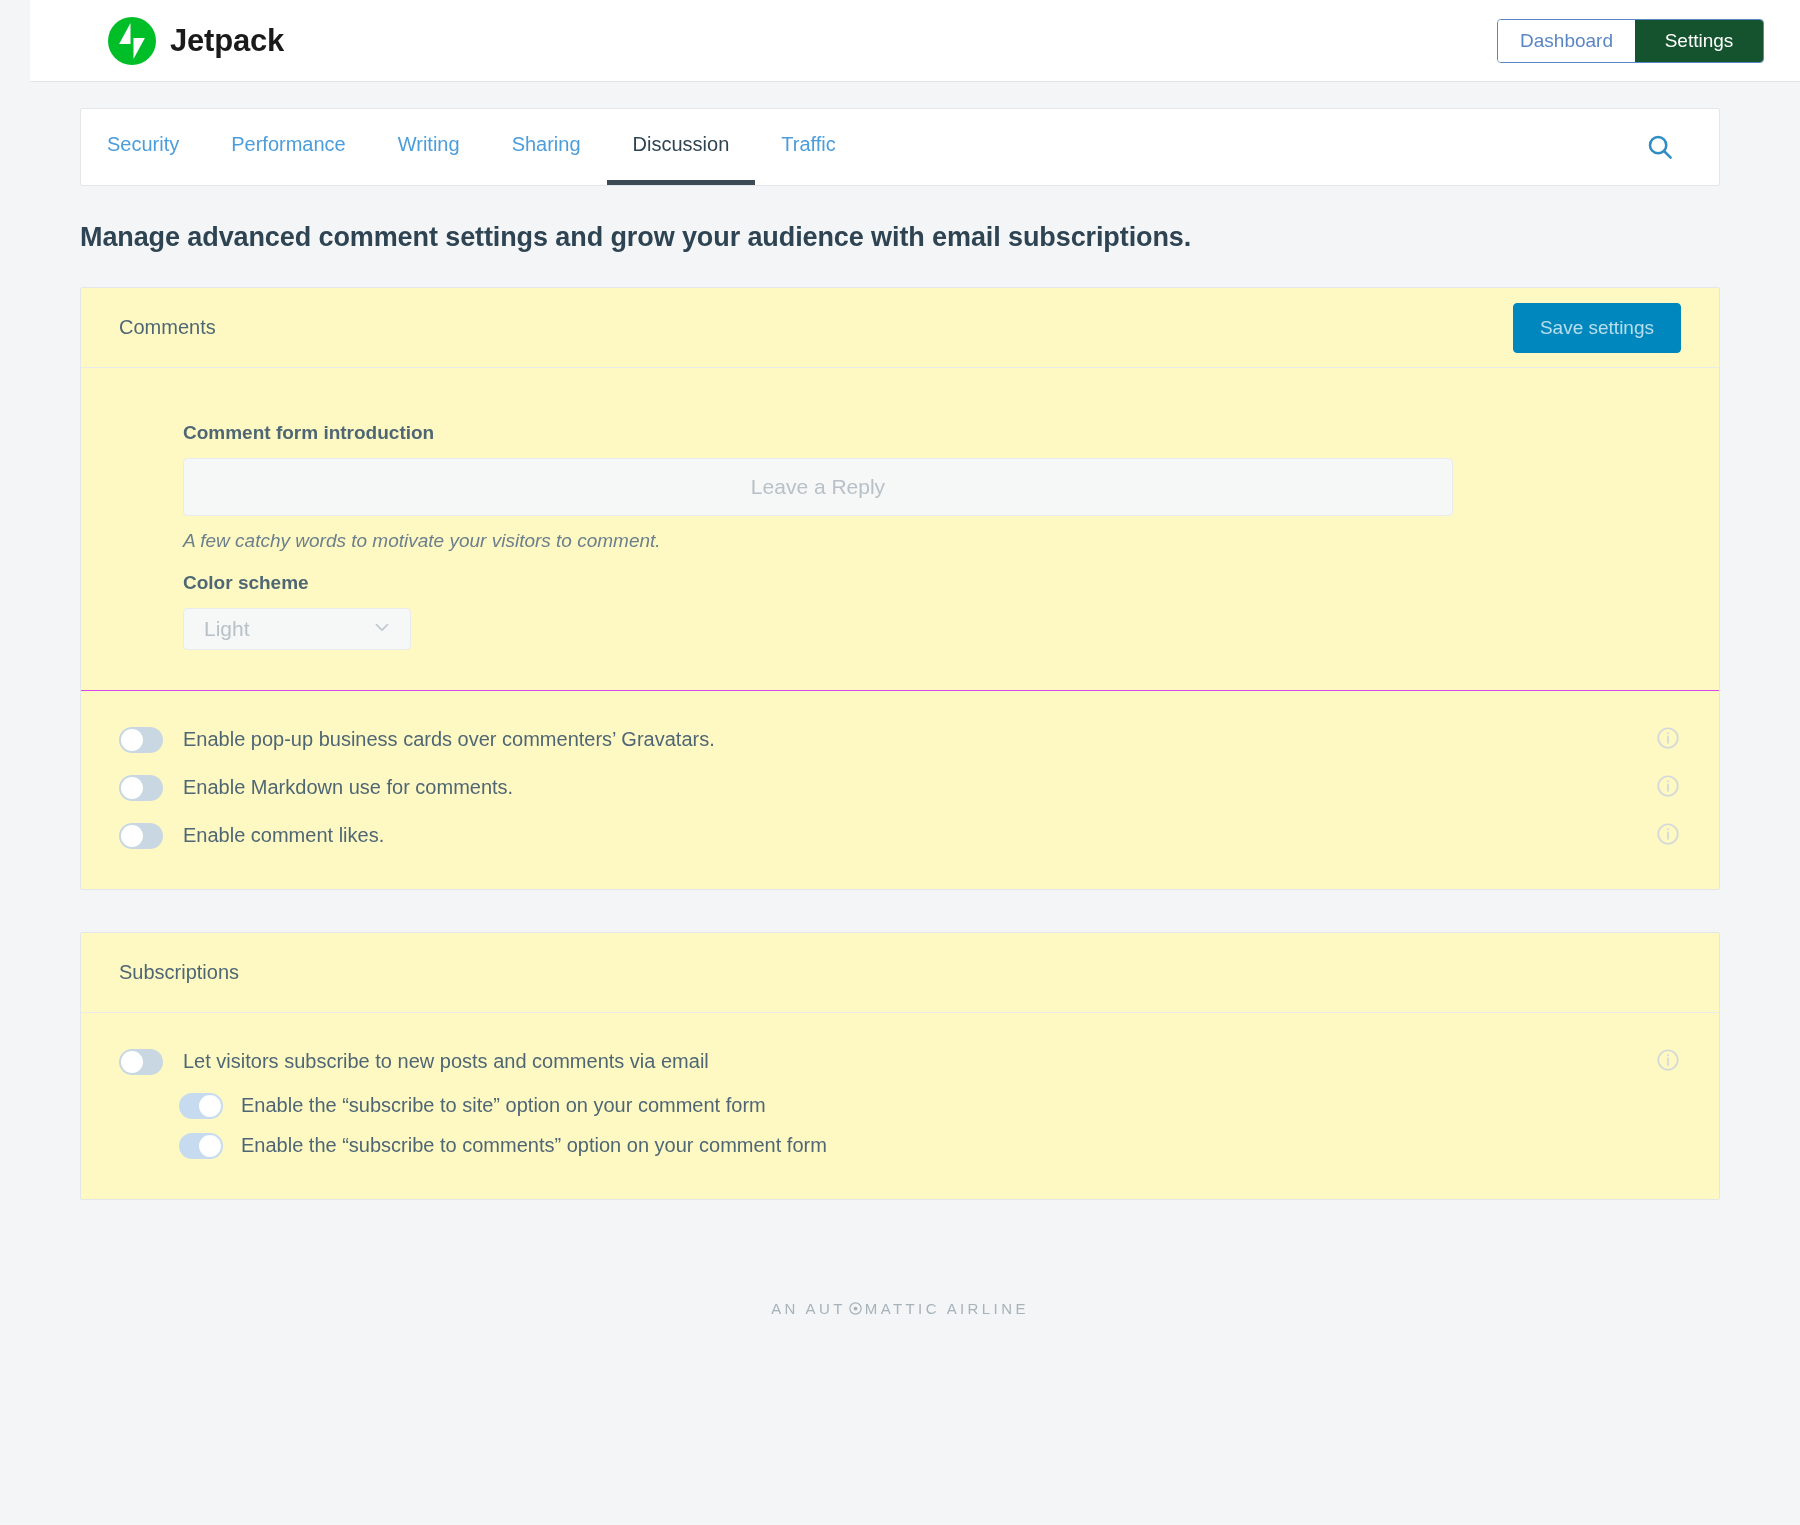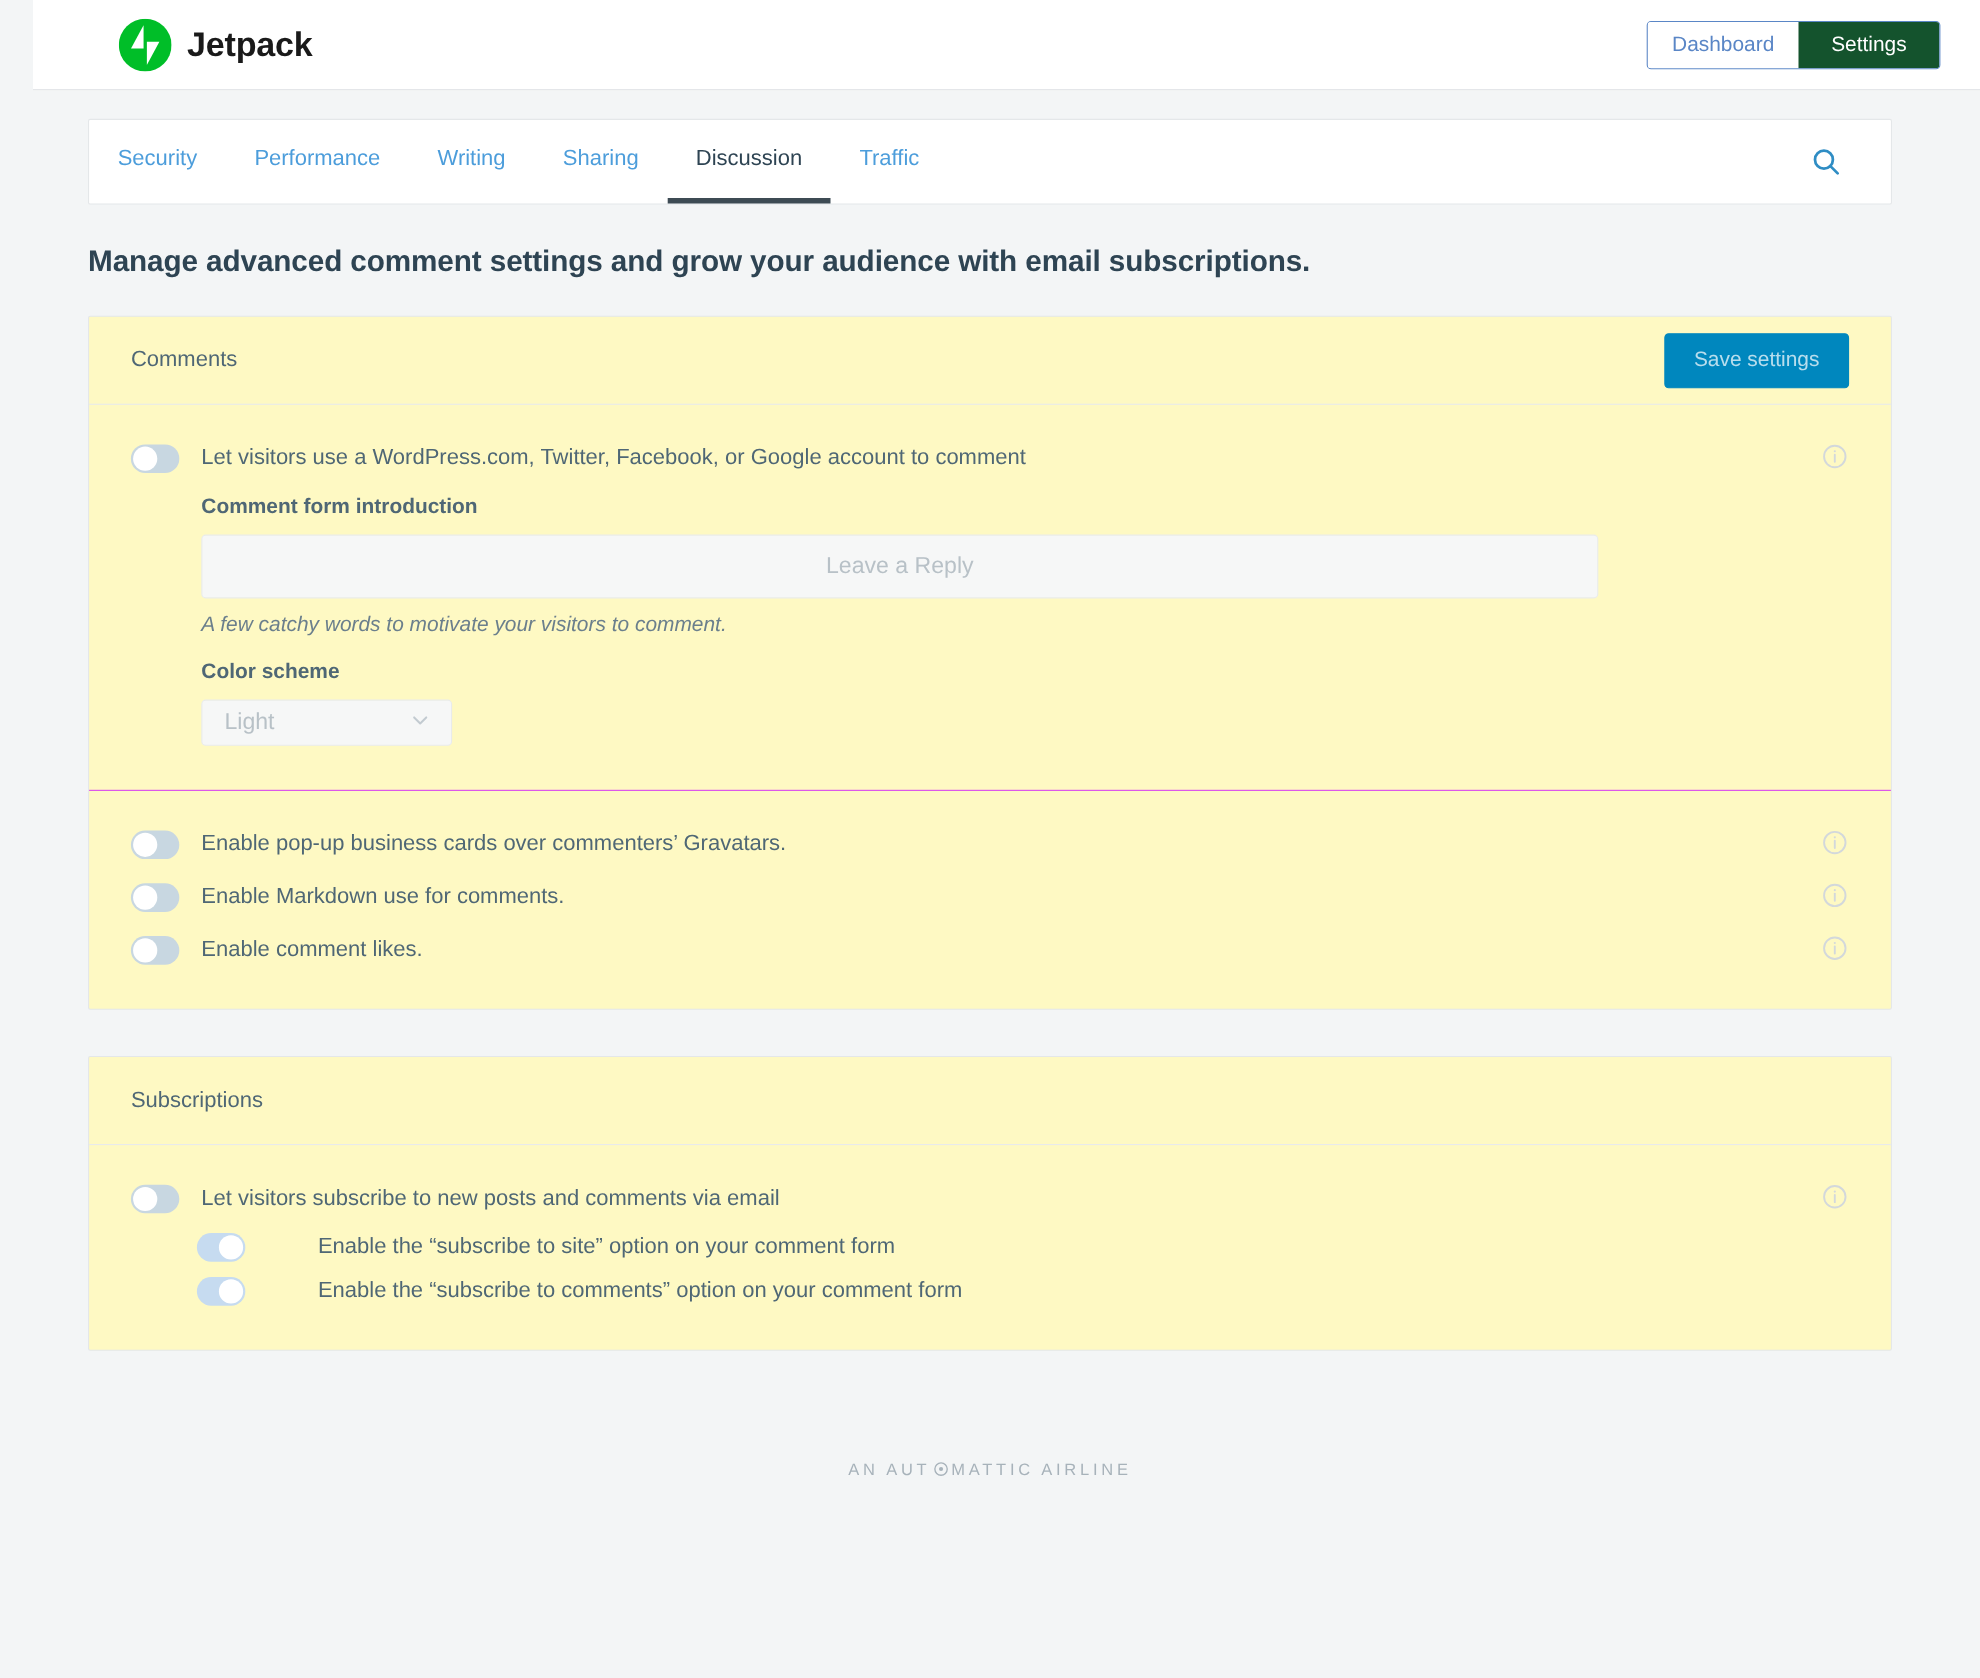--- a/index.html
+++ b/index.html
@@ -218,21 +218,21 @@
     color: #b8c1c7;
     cursor: pointer;
   }
   .chev {
     position: absolute;
     right: 18px; top: 50%;
     transform: translateY(-50%);
   }
 
   .sub-rows { margin-left: 60px; margin-top: 16px; }
-  .sub-row { display: flex; align-items: center; gap: 48px; }
+  .sub-row { display: flex; align-items: center; }
   .sub-row + .sub-row { margin-top: 12px; }
   .sub-label {
     margin-left: 18px;
     font-size: 20px;
     color: #4f6775;
     line-height: 28px;
   }
 
   
   .footer {
@@ -290,33 +290,20 @@
 
   <h1 class="headline">Manage advanced comment settings and grow your audience with email subscriptions.</h1>
 
   <div class="card">
     <div class="card-head">
       <div class="card-title">Comments</div>
       <button class="btn-primary">Save settings</button>
     </div>
 
     <div class="section">
-      <div class="row">
-        <div class="toggle">
-            <span class="knob"></span>
-          </div>
-        <div class="row-label">Let visitors use a WordPress.com, Twitter, Facebook, or Google account to comment</div>
-        <span class="info-icon">
-          <svg width="26" height="26" viewBox="0 0 24 24" fill="none" stroke="#d3d8db" stroke-width="1.6">
-            <circle cx="12" cy="12" r="9"></circle>
-            <line x1="12" y1="10.5" x2="12" y2="16.5" stroke-linecap="round"></line>
-            <circle cx="12" cy="7.6" r="0.9" fill="#d3d8db" stroke="none"></circle>
-          </svg>
-        </span>
-      </div>
 
       <div class="field-block">
         <div class="field-label">Comment form introduction</div>
         <input class="text-input" type="text" disabled="" placeholder="Leave a Reply" style="">
         <div class="help-text">A few catchy words to motivate your visitors to comment.</div>
       </div>
 
       <div class="field-block">
         <div class="field-label">Color scheme</div>
         <div class="select-wrap">

